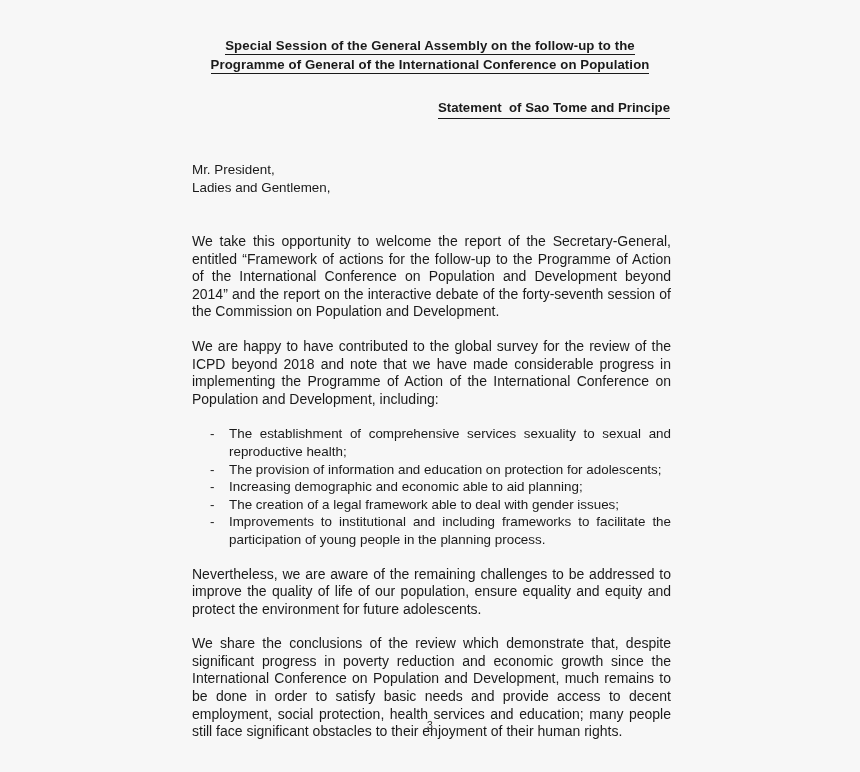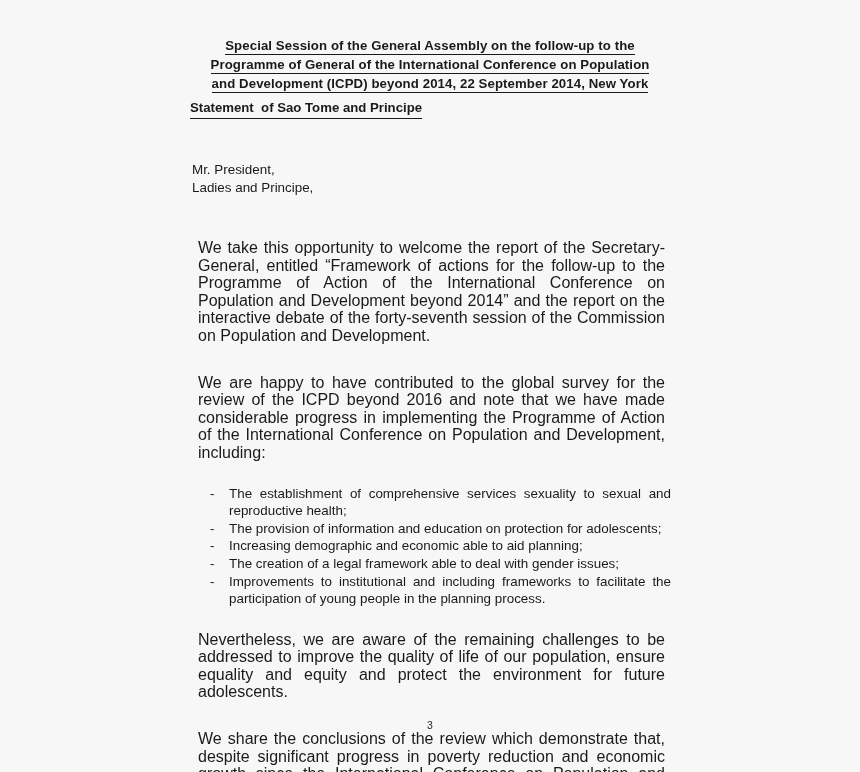--- a/index.html
+++ b/index.html
@@ -42,21 +42,21 @@
   .heading-line > span {
     border-bottom: 1.4px solid #1a1a1a;
     padding-bottom: 0.5px;
   }
 
   .subtitle-block {
     position: absolute;
     left: 190px;
     top: 98px;
     width: 480px;
-    text-align: left;
+    text-align: right;
   }
   .subtitle-line {
     display: inline-block;
     font-size: 13.2px;
     font-weight: bold;
     line-height: 18px;
     white-space: pre;
     border-bottom: 1.4px solid #1a1a1a;
     padding-bottom: 0.5px;
   }
@@ -70,22 +70,22 @@
   }
 
   .salutation {
     font-size: 13.4px;
     line-height: 17.5px;
     text-align: left;
   }
   .salutation div { white-space: nowrap; }
 
   p.para {
-    margin: 6px;
-    font-size: 16px;
+    margin: 0;
+    font-size: 14px;
     line-height: 17.6px;
     text-align: justify;
     text-justify: inter-word;
   }
 
   .spacer-lg { height: 37px; }
   .spacer-md { height: 17px; }
 
   ul.dash-list {
     list-style: none;
@@ -121,41 +121,40 @@
   }
 </style>
 </head>
 <body>
 
 <div class="page">
 
   <div class="heading-block">
     <div class="heading-line"><span>Special Session of the General Assembly on the follow-up to the</span></div>
     <div class="heading-line"><span>Programme of General of the International Conference on Population</span></div>
-    <div class="heading-line"><span>and Development (ICPD) beyond 2014, 22 September 2014, New York</span></div>
   </div>
 
   <div class="subtitle-block">
     <span class="subtitle-line">Statement  of Sao Tome and Principe</span>
   </div>
 
   <div class="body-area">
 
     <div class="salutation">
       <div>Mr. President,</div>
-      <div>Ladies and Principe,</div>
+      <div>Ladies and Gentlemen,</div>
     </div>
 
     <div class="spacer-lg"></div>
 
     <p class="para">We take this opportunity to welcome the report of the Secretary-General, entitled “Framework of actions for the follow-up to the Programme of Action of the International Conference on Population and Development beyond 2014” and the report on the interactive debate of the forty-seventh session of the Commission on Population and Development.</p>
 
     <div class="spacer-md"></div>
 
-    <p class="para">We are happy to have contributed to the global survey for the review of the ICPD beyond 2016 and note that we have made considerable progress in implementing the Programme of Action of the International Conference on Population and Development, including:</p>
+    <p class="para">We are happy to have contributed to the global survey for the review of the ICPD beyond 2018 and note that we have made considerable progress in implementing the Programme of Action of the International Conference on Population and Development, including:</p>
 
     <div class="spacer-md"></div>
 
     <ul class="dash-list">
       <li>
         <span class="dash">-</span>
         <span class="li-text">The establishment of comprehensive services sexuality to sexual and reproductive health;</span>
       </li>
       <li>
         <span class="dash">-</span>

